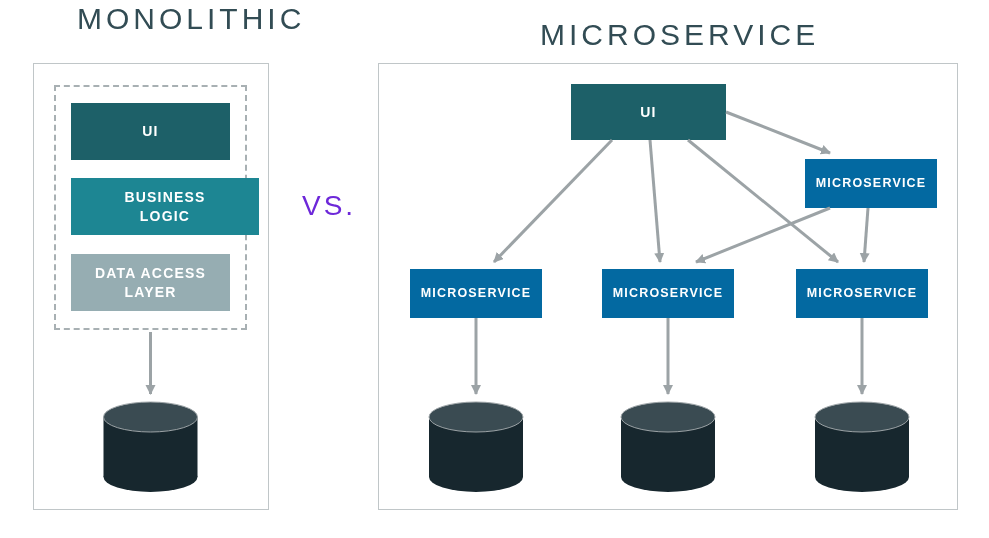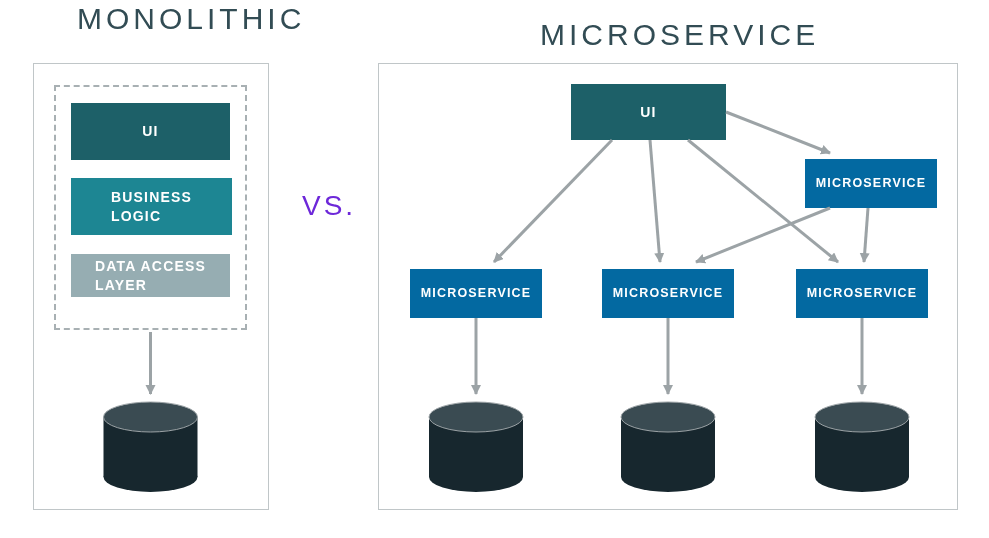--- a/index.html
+++ b/index.html
@@ -32,20 +32,21 @@
   }
   .dashed {
     position: absolute;
     border: 2px dashed #a8b0b3;
   }
   .box {
     position: absolute;
     display: flex;
     align-items: center;
     justify-content: center;
+    text-align: center;
     font-size: 14px;
     font-weight: 700;
     letter-spacing: 1.2px;
     color: #fff;
     line-height: 1.35;
     padding: 4px 6px;
   }
   .teal-dark { background: #1d6068; }
   .teal { background: #1d8693; }
   .teal-light { background: #96adb2; }
@@ -65,23 +66,23 @@
 <div class="title" style="left:540px; top:18px;">MICROSERVICE</div>
 
 <div class="vs" style="left:302px; top:190px;">VS.</div>
 
 <div class="panel" style="left:33px; top:63px; width:236px; height:447px;"></div>
 
 <div class="dashed" style="left:54px; top:85px; width:193px; height:245px;"></div>
 
 <div class="box teal-dark" style="left:71px; top:103px; width:159px; height:57px;">UI</div>
 
-<div class="box teal" style="left:71px; top:178px; width:161px; height:57px;">BUSINESS<br>LOGIC</div>
+<div class="box teal" style="left:71px; top:178px; width:188px; height:57px;">BUSINESS<br>LOGIC</div>
 
-<div class="box teal-light" style="left:71px; top:254px; width:159px; height:43px;">DATA ACCESS<br>LAYER</div>
+<div class="box teal-light" style="left:71px; top:254px; width:159px; height:57px;">DATA ACCESS<br>LAYER</div>
 
 <div class="panel" style="left:378px; top:63px; width:580px; height:447px;"></div>
 
 <div class="box teal-dark" style="left:571px; top:84px; width:155px; height:56px;">UI</div>
 
 <div class="box teal-ms" style="left:805px; top:159px; width:132px; height:49px;">MICROSERVICE</div>
 
 <div class="box teal-ms" style="left:410px; top:269px; width:132px; height:49px;">MICROSERVICE</div>
 
 <div class="box teal-ms" style="left:602px; top:269px; width:132px; height:49px;">MICROSERVICE</div>

